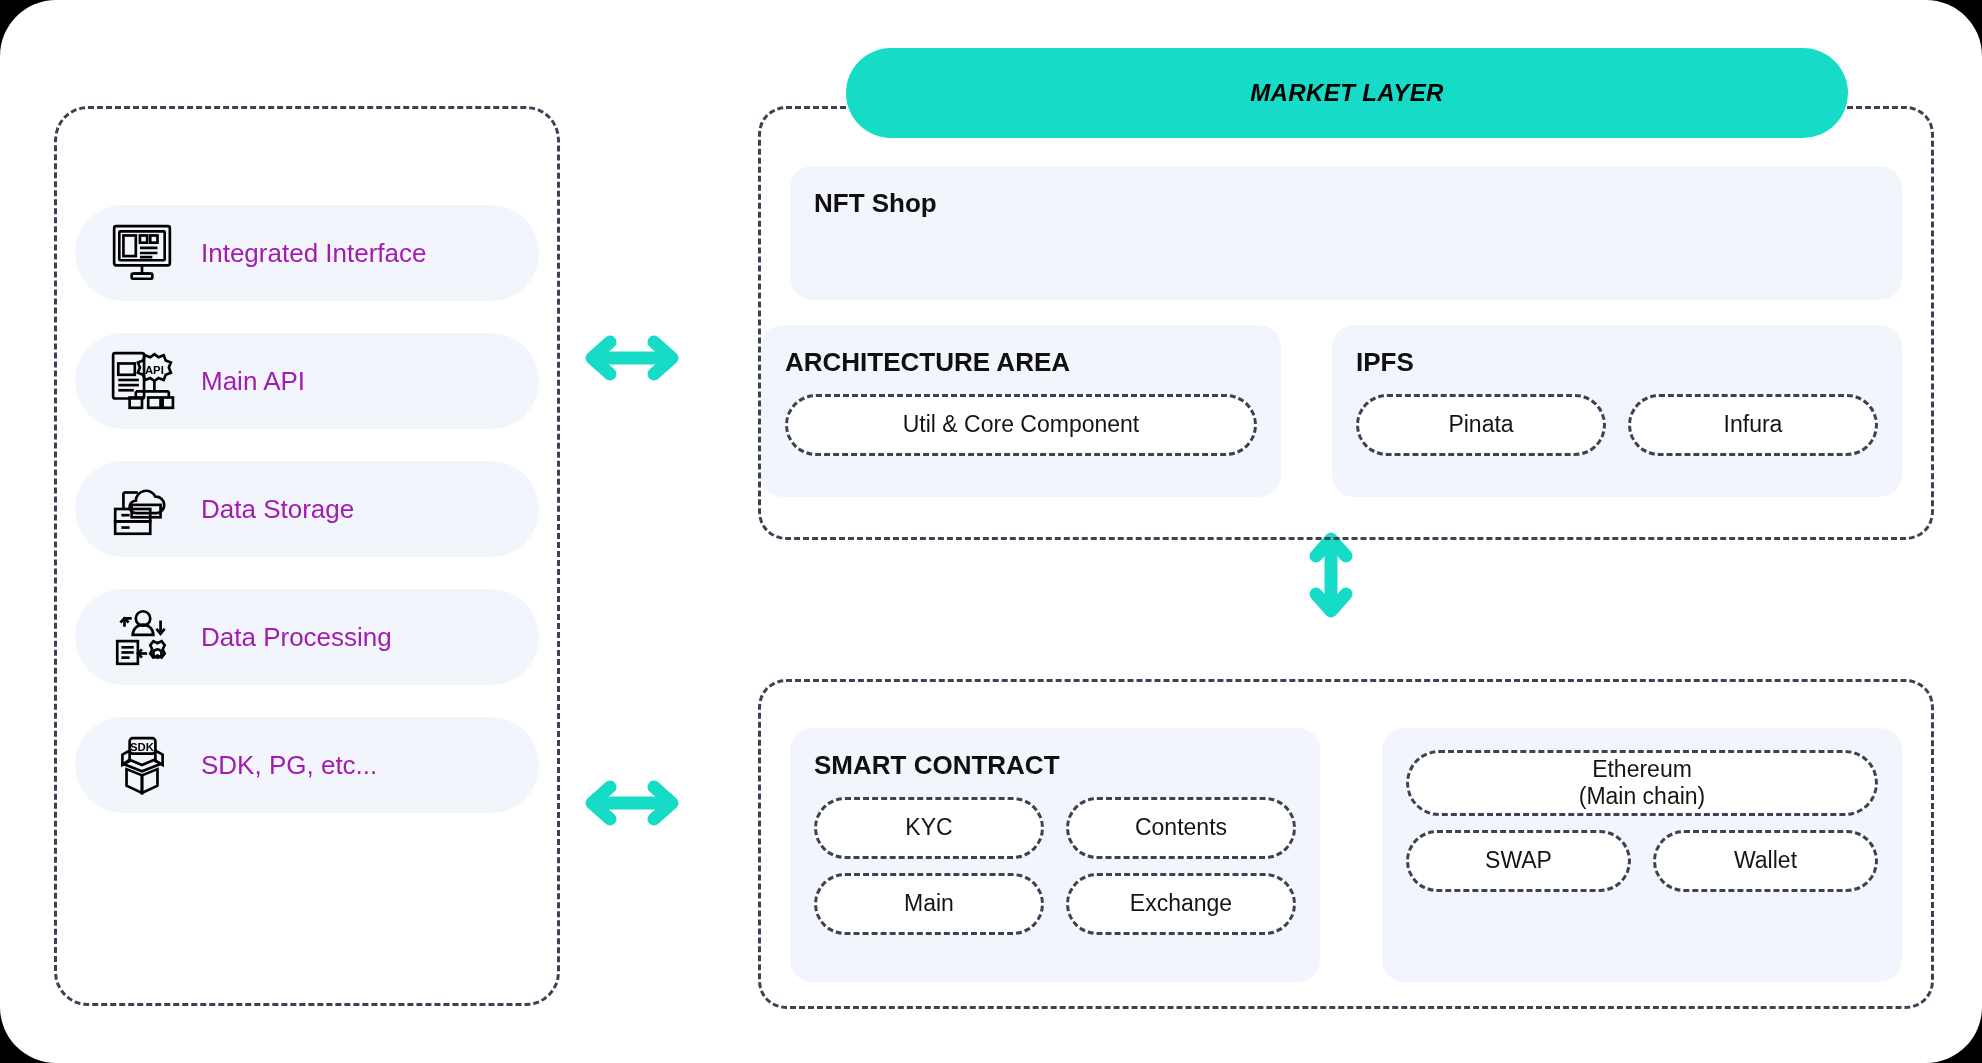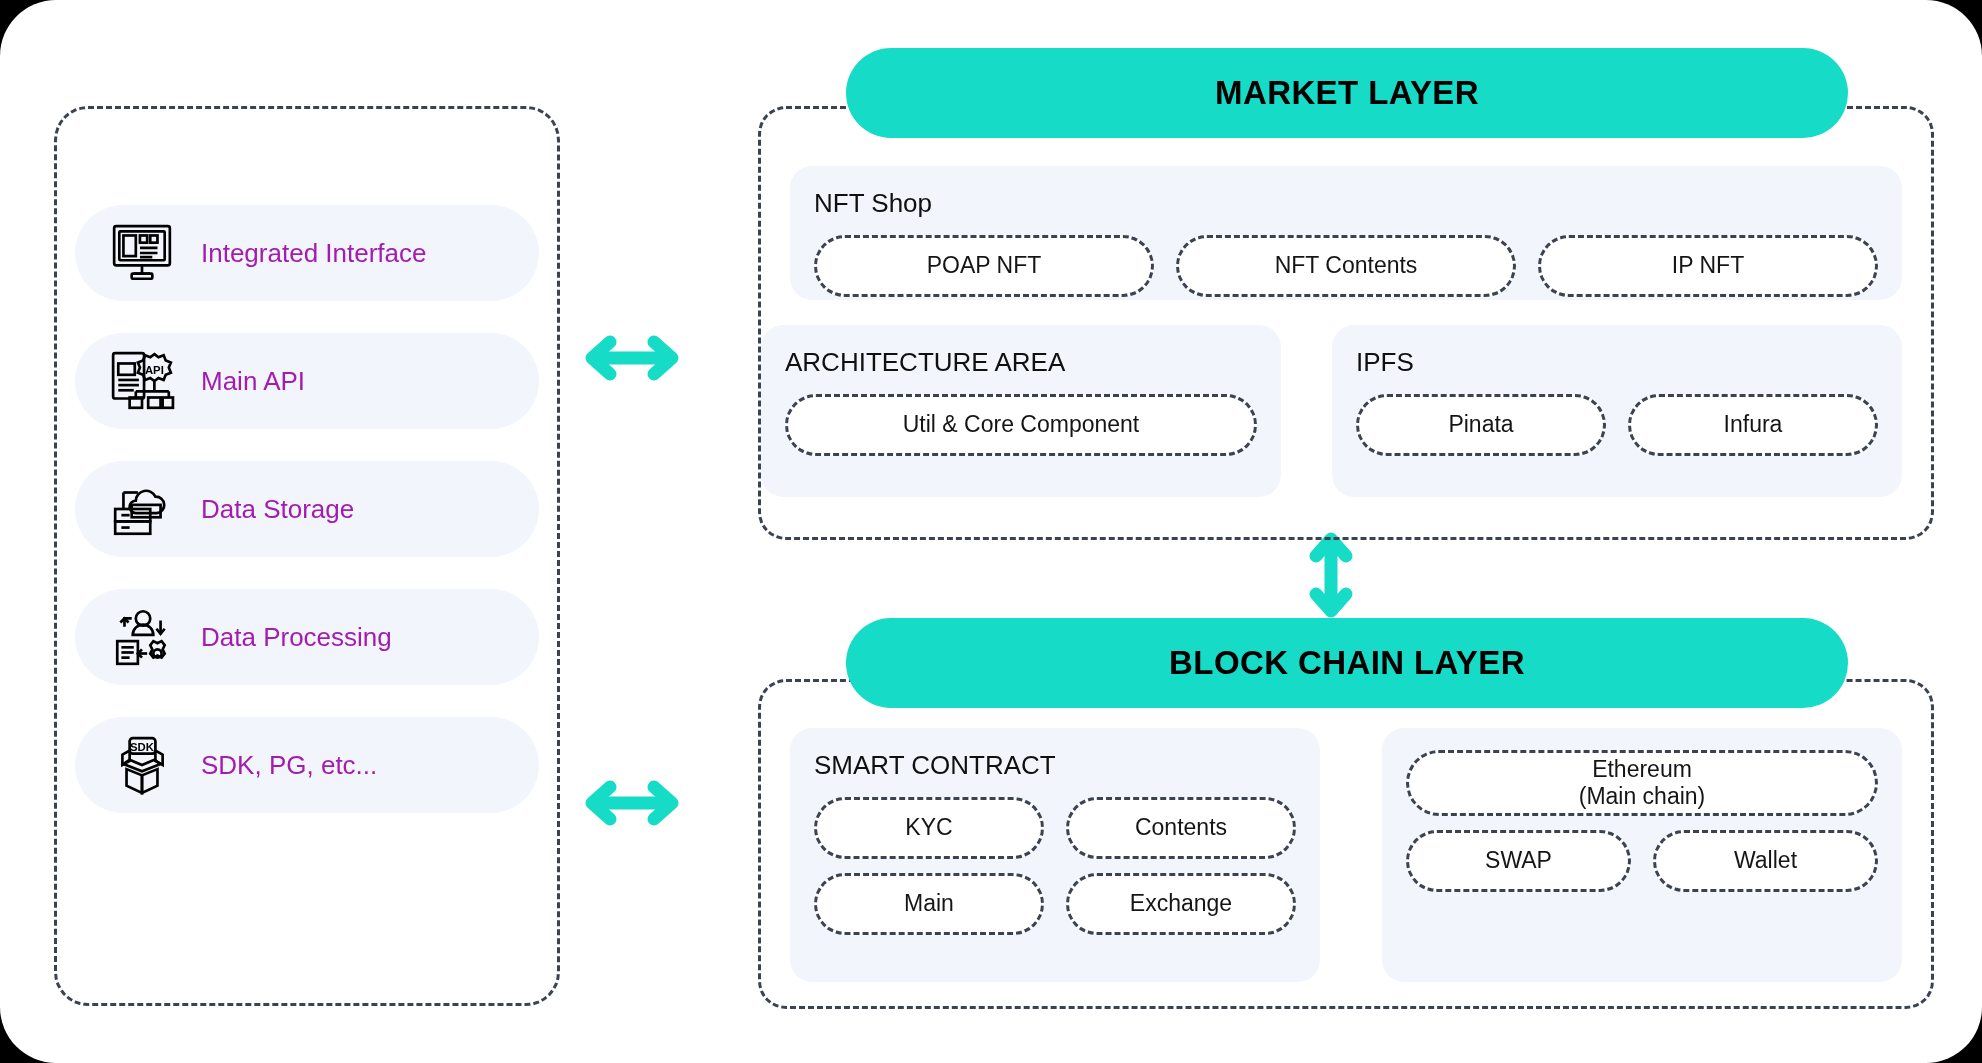--- a/index.html
+++ b/index.html
@@ -102,21 +102,21 @@
     width: 1002px;
     height: 90px;
     background: #16dbc6;
     border-radius: 45px;
     display: flex;
     align-items: center;
     justify-content: center;
     z-index: 5;
   }
   .market-header .layer-title {
-    font-size: 33px; font-weight: bold; color: #000; letter-spacing: 0.4px;
+    font-size: 24px; font-weight: bold; color: #000; letter-spacing: 0.4px; font-style: italic;
   }
 
   .block-panel {
     position: absolute;
     left: 758px;
     top: 679px;
     width: 1176px;
     height: 330px;
     border: 3px dashed #3b4252;
     border-radius: 28px;
@@ -140,21 +140,21 @@
 
   
   .group {
     position: absolute;
     background: #f2f6fc;
     border-radius: 22px;
     padding: 22px 24px 24px 24px;
   }
   .group-title {
     font-size: 26px;
-    font-weight: normal;
+    font-weight: bold;
     color: #101010;
     margin-bottom: 16px;
     display: block;
   }
   .pill-row { display: flex; gap: 22px; }
   .pill-col { display: flex; flex-direction: column; gap: 14px; }
 
   .pill {
     background: #ffffff;
     border: 3px dashed #3b4252;
@@ -308,25 +308,20 @@
       <line x1="29" y1="14" x2="29" y2="82"></line>
       <polyline points="14,29 29,12 44,29"></polyline>
       <polyline points="14,67 29,84 44,67"></polyline>
     </svg>
   </div>
 
   <div class="market-panel"></div>
 
   <div class="group g-nftshop">
     <span class="group-title">NFT Shop</span>
-    <div class="pill-row">
-      <div class="pill">POAP NFT</div>
-      <div class="pill">NFT Contents</div>
-      <div class="pill">IP NFT</div>
-    </div>
   </div>
 
   <div class="group g-arch">
     <span class="group-title">ARCHITECTURE AREA</span>
     <div class="pill-row">
       <div class="pill">Util &amp; Core Component</div>
     </div>
   </div>
 
   <div class="group g-ipfs">
@@ -363,17 +358,14 @@
         <div class="pill tall">Ethereum
 (Main chain)</div>
       </div>
       <div class="pill-row">
         <div class="pill">SWAP</div>
         <div class="pill">Wallet</div>
       </div>
     </div>
   </div>
 
-  <div class="block-header">
-    <span class="layer-title">BLOCK CHAIN LAYER</span>
-  </div>
 
 </div>
 
 </body></html>

